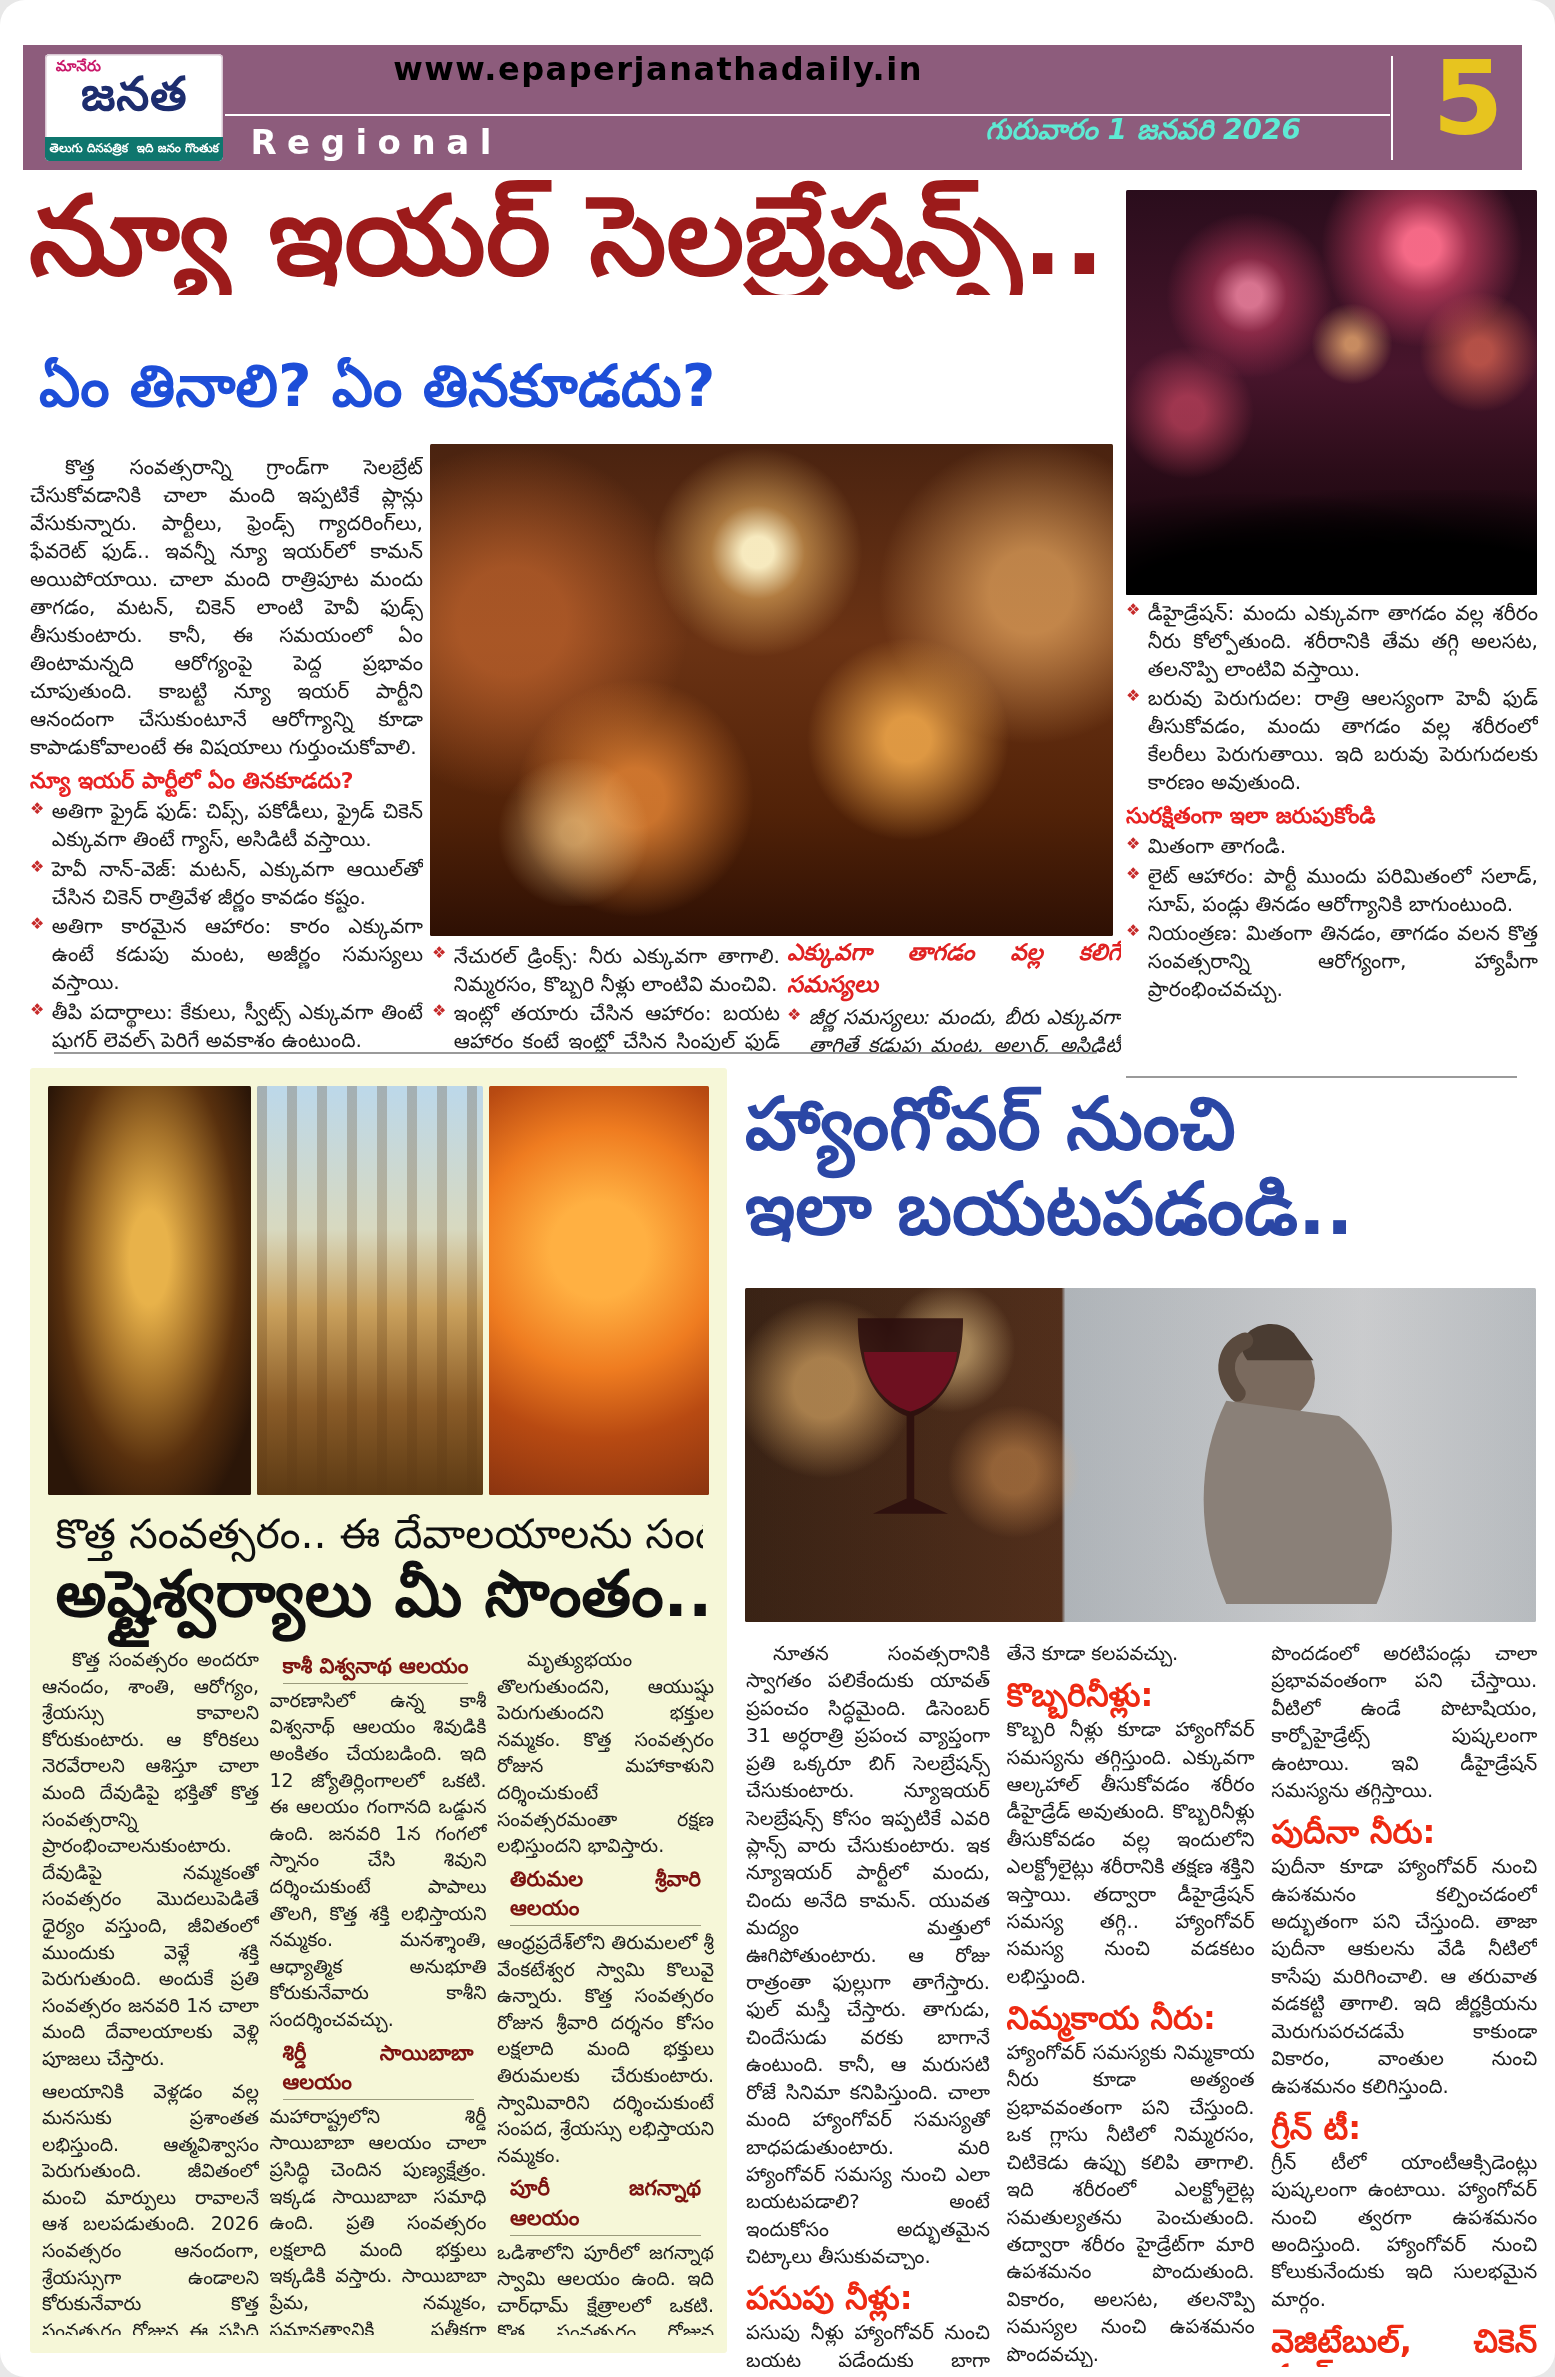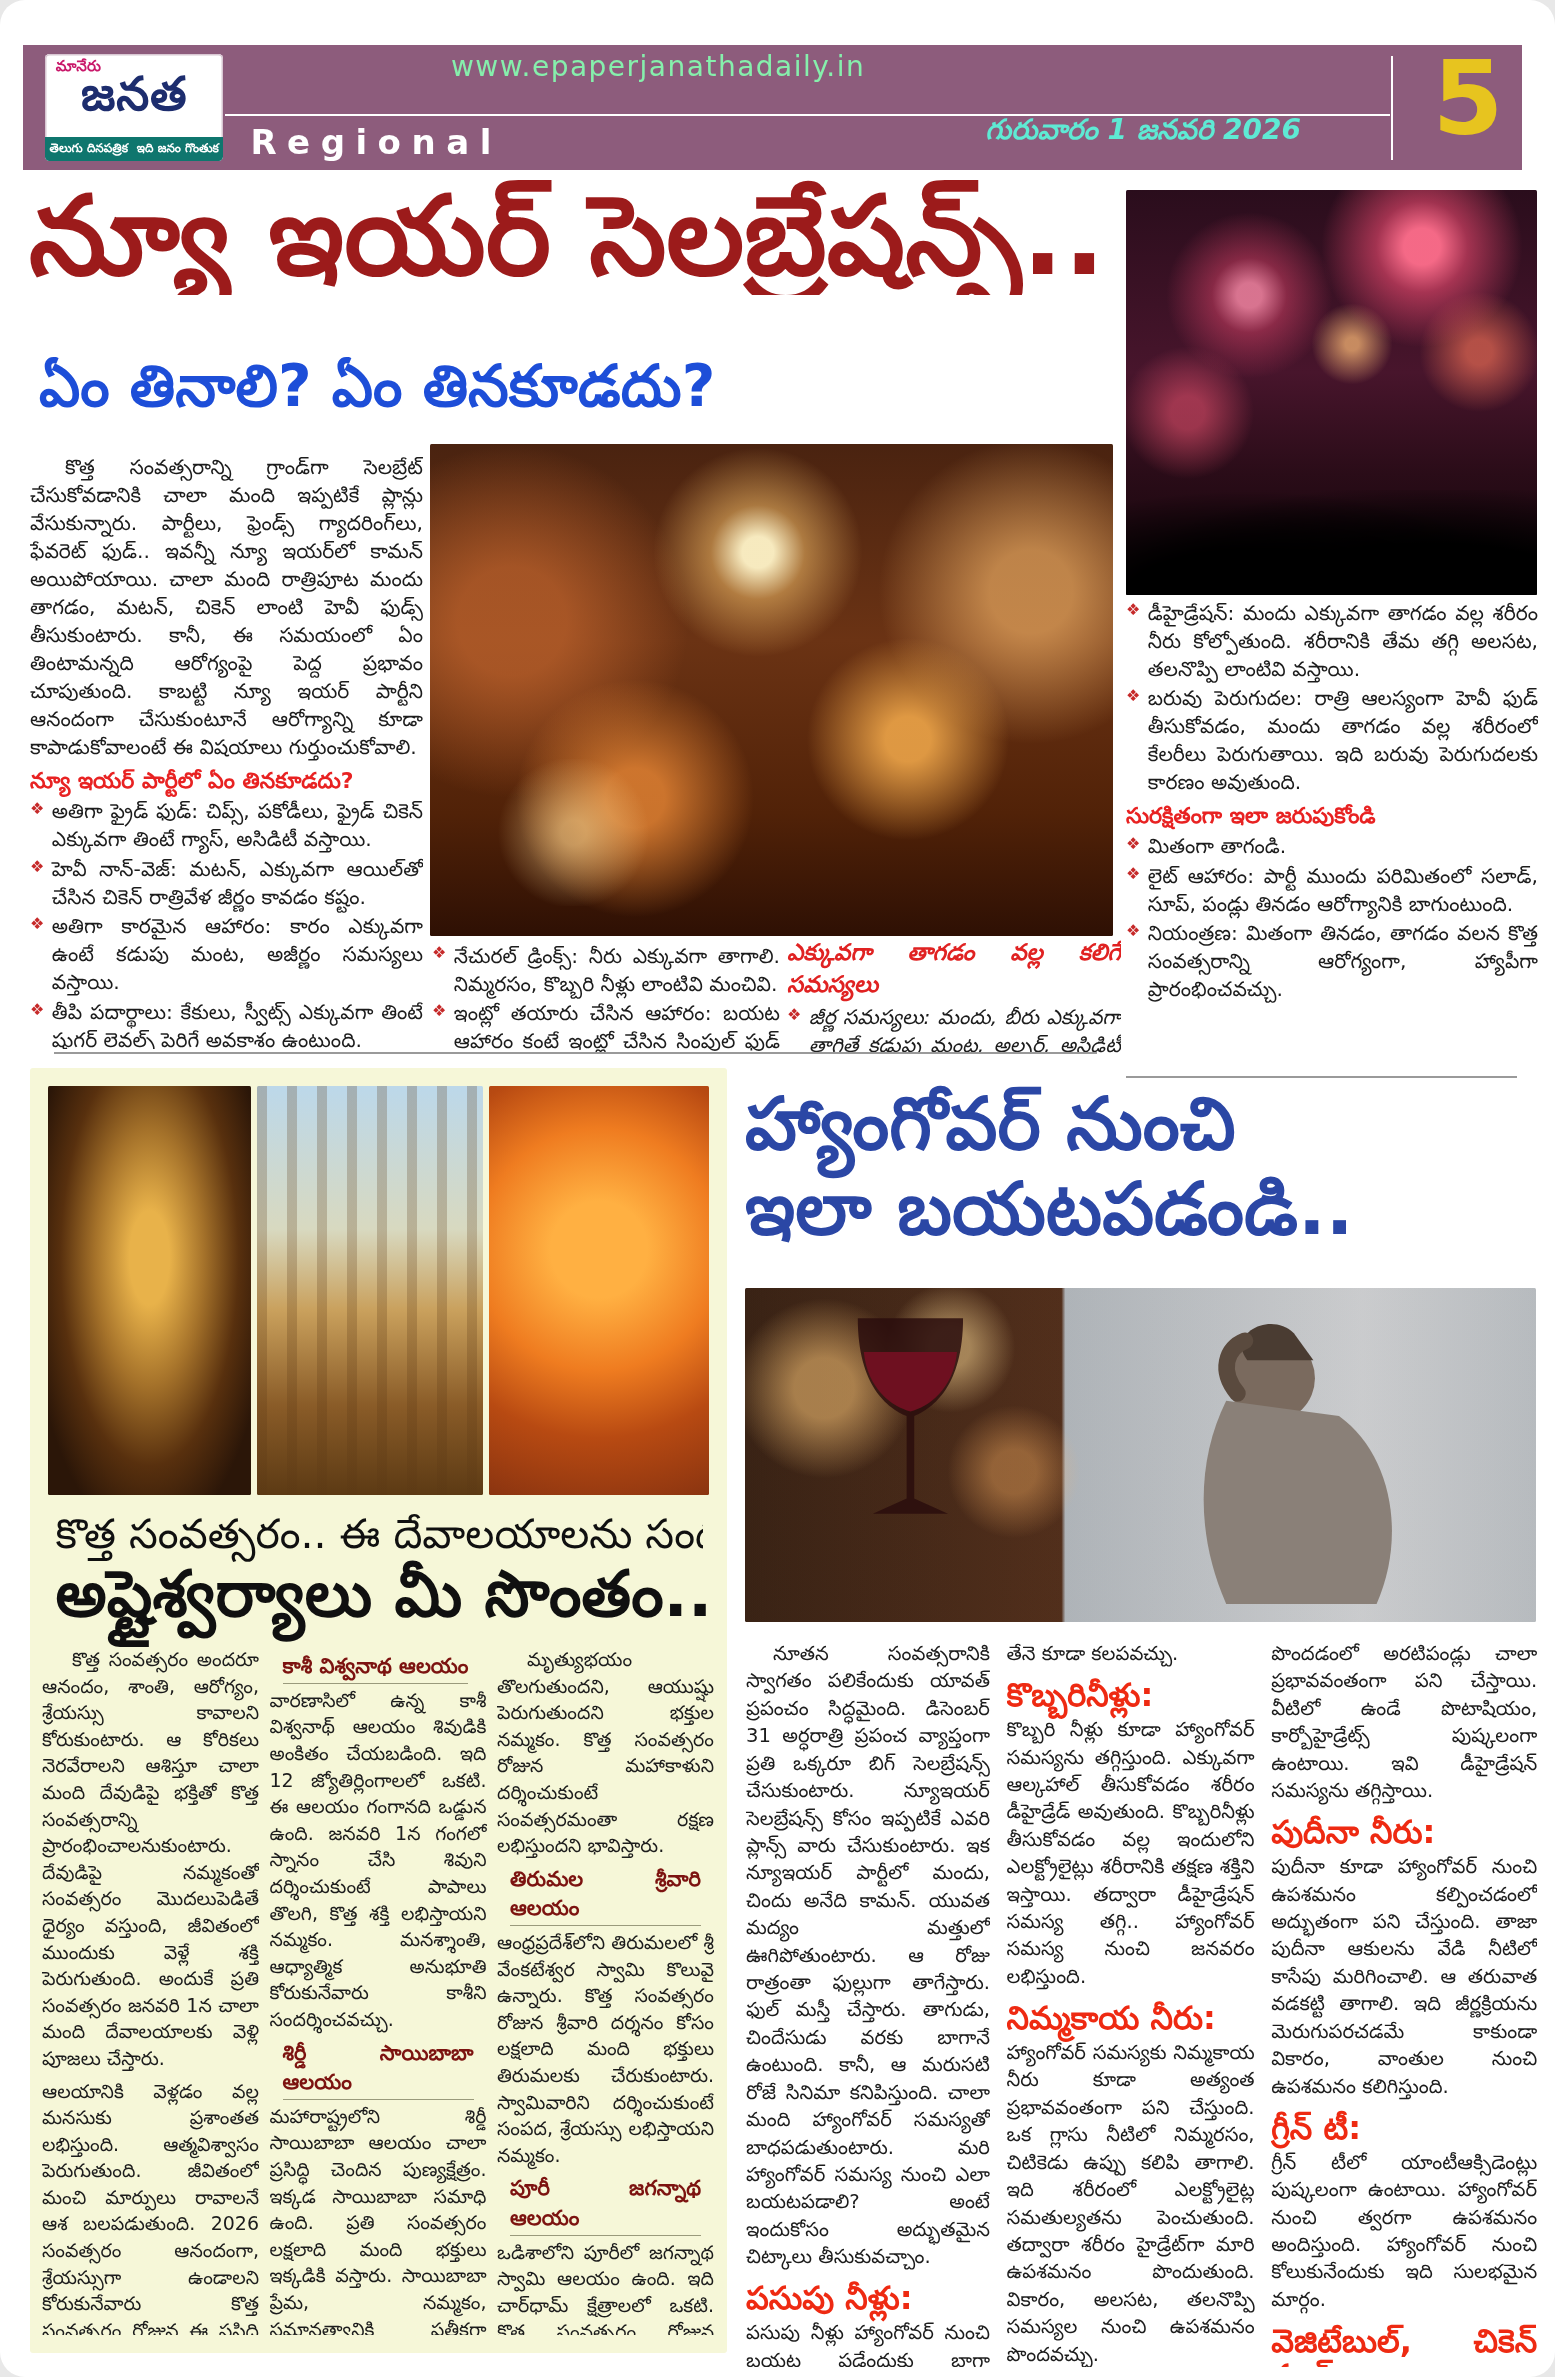--- a/index.html
+++ b/index.html
@@ -6,21 +6,21 @@
   .page{position:relative;width:1555px;height:2377px;background:#ffffff;overflow:hidden;
         font-family:"DejaVu Sans",sans-serif;color:#1c1c1c;border-radius:25px;}
   .abs{position:absolute;}
 
   
   .masthead{position:absolute;left:22.6px;top:45px;width:1499px;height:125px;background:#8d5c7c;}
   .logo{position:absolute;left:22.6px;top:9px;width:178px;height:107px;background:#ffffff;border-radius:4.5px;overflow:hidden;box-shadow:0 0 0 1.5px #d8c7d2 inset;}
   .logo-top{color:#c9186a;font-size:15px;font-weight:bold;margin:4.5px 0 0 10.5px;line-height:1;}
   .logo-name{color:#1d2d6e;font-size:47px;font-weight:bold;text-align:center;line-height:.95;margin-top:-1.5px;letter-spacing:0.8px;}
   .logo-strip{position:absolute;bottom:0;left:0;right:0;height:24px;background:#0f766e;color:#fff;font-size:12px;display:flex;justify-content:space-around;align-items:center;font-weight:bold;}
-  .url{position:absolute;left:203px;top:4.5px;width:865px;text-align:center;color:#86efac;font-size:28px;font-weight:normal;letter-spacing:1.5px;white-space:nowrap;overflow:hidden;}
+  .url{position:absolute;left:203px;top:4.5px;width:865px;text-align:center;color:#000000;font-size:32px;font-weight:bold;letter-spacing:1.5px;white-space:nowrap;overflow:hidden;}
   .m-hairline{position:absolute;left:202px;top:69px;width:1165px;height:1.5px;background:#ffffff;}
   .section{position:absolute;left:203px;top:77px;width:301px;text-align:center;color:#ffffff;font-weight:bold;font-size:34px;letter-spacing:10.5px;}
   .m-date{position:absolute;left:940px;top:68px;width:361px;text-align:center;color:#5eead4;font-size:28px;font-weight:bold;white-space:nowrap;font-style:italic;}
   .m-vline{position:absolute;left:1368px;top:10.5px;width:2.3px;height:104px;background:#ffffff;}
   .pagenum{position:absolute;left:1378px;top:-7.5px;width:135px;text-align:center;color:#e7c41f;font-size:102px;font-weight:bold;line-height:1.2;}
 
   
   .headline{position:absolute;left:29px;top:179px;width:1095px;font-size:110px;font-weight:bold;color:#9c1b1b;line-height:1.05;white-space:nowrap;overflow:hidden;}
   .subheadline{position:absolute;left:39px;top:352px;width:828px;font-size:58px;font-weight:bold;color:#1d4ed8;white-space:nowrap;overflow:hidden;}
 
@@ -248,21 +248,21 @@
 
   <div class="h-cols">
     <div class="h-col h-col1">
         <p class="flow-p">నూతన సంవత్సరానికి స్వాగతం పలికేందుకు యావత్ ప్రపంచం సిద్ధమైంది. డిసెంబర్ 31 అర్ధరాత్రి ప్రపంచ వ్యాప్తంగా ప్రతి ఒక్కరూ బిగ్ సెలబ్రేషన్స్ చేసుకుంటారు. న్యూఇయర్ సెలబ్రేషన్స్ కోసం ఇప్పటికే ఎవరి ప్లాన్స్ వారు చేసుకుంటారు. ఇక న్యూఇయర్ పార్టీలో మందు, చిందు అనేది కామన్. యువత మద్యం మత్తులో ఊగిపోతుంటారు. ఆ రోజు రాత్రంతా ఫుల్లుగా తాగేస్తారు. ఫుల్ మస్తీ చేస్తారు. తాగుడు, చిందేసుడు వరకు బాగానే ఉంటుంది. కానీ, ఆ మరుసటి రోజే సినిమా కనిపిస్తుంది. చాలా మంది హ్యాంగోవర్ సమస్యతో బాధపడుతుంటారు. మరి హ్యాంగోవర్ సమస్య నుంచి ఎలా బయటపడాలి? అంటే ఇందుకోసం అద్భుతమైన చిట్కాలు తీసుకువచ్చాం.</p>
         <div class="flow-h hang">పసుపు నీళ్లు:</div>
         <p class="flow-p">పసుపు నీళ్లు హ్యాంగోవర్ నుంచి బయట పడేందుకు బాగా ఉపయోగపడతాయి. నొప్పి, వాపు, ఇన్ఫెక్షన్ వంటి లక్షణాలను తగ్గించే గుణాలు పసుపులో ఉన్నాయి. హ్యాంగోవర్ సమస్యతో బాధపడేవారు ఒక గ్లాసు వెచ్చని నీటిలో చిటికెడు పసుపు కలిపి తాగాలి. ఇందులో</p>
       </div>
     <div class="h-col h-col2">
         <p class="flow-p">తేనె కూడా కలపవచ్చు.</p>
         <div class="flow-h hang">కొబ్బరినీళ్లు:</div>
-        <p class="flow-p">కొబ్బరి నీళ్లు కూడా హ్యాంగోవర్ సమస్యను తగ్గిస్తుంది. ఎక్కువగా ఆల్కహాల్ తీసుకోవడం శరీరం డీహైడ్రేడ్ అవుతుంది. కొబ్బరినీళ్లు తీసుకోవడం వల్ల ఇందులోని ఎలక్ట్రోలైట్లు శరీరానికి తక్షణ శక్తిని ఇస్తాయి. తద్వారా డీహైడ్రేషన్ సమస్య తగ్గి.. హ్యాంగోవర్ సమస్య నుంచి జనవరం లభిస్తుంది.</p>
+        <p class="flow-p">కొబ్బరి నీళ్లు కూడా హ్యాంగోవర్ సమస్యను తగ్గిస్తుంది. ఎక్కువగా ఆల్కహాల్ తీసుకోవడం శరీరం డీహైడ్రేడ్ అవుతుంది. కొబ్బరినీళ్లు తీసుకోవడం వల్ల ఇందులోని ఎలక్ట్రోలైట్లు శరీరానికి తక్షణ శక్తిని ఇస్తాయి. తద్వారా డీహైడ్రేషన్ సమస్య తగ్గి.. హ్యాంగోవర్ సమస్య నుంచి వడకటం లభిస్తుంది.</p>
         <div class="flow-h hang">నిమ్మకాయ నీరు:</div>
         <p class="flow-p">హ్యాంగోవర్ సమస్యకు నిమ్మకాయ నీరు కూడా అత్యంత ప్రభావవంతంగా పని చేస్తుంది. ఒక గ్లాసు నీటిలో నిమ్మరసం, చిటికెడు ఉప్పు కలిపి తాగాలి. ఇది శరీరంలో ఎలక్ట్రోలైట్ల సమతుల్యతను పెంచుతుంది. తద్వారా శరీరం హైడ్రేట్‌గా మారి ఉపశమనం పొందుతుంది. వికారం, అలసట, తలనొప్పి సమస్యల నుంచి ఉపశమనం పొందవచ్చు.</p>
       </div>
     <div class="h-col h-col3">
         <p class="flow-p">పొందడంలో అరటిపండ్లు చాలా ప్రభావవంతంగా పని చేస్తాయి. వీటిలో ఉండే పొటాషియం, కార్బోహైడ్రేట్స్ పుష్కలంగా ఉంటాయి. ఇవి డీహైడ్రేషన్ సమస్యను తగ్గిస్తాయి.</p>
         <div class="flow-h hang">పుదీనా నీరు:</div>
         <p class="flow-p">పుదీనా కూడా హ్యాంగోవర్ నుంచి ఉపశమనం కల్పించడంలో అద్భుతంగా పని చేస్తుంది. తాజా పుదీనా ఆకులను వేడి నీటిలో కాసేపు మరిగించాలి. ఆ తరువాత వడకట్టి తాగాలి. ఇది జీర్ణక్రియను మెరుగుపరచడమే కాకుండా వికారం, వాంతుల నుంచి ఉపశమనం కలిగిస్తుంది.</p>
         <div class="flow-h hang">గ్రీన్ టీ:</div>
         <p class="flow-p">గ్రీన్ టీలో యాంటీఆక్సిడెంట్లు పుష్కలంగా ఉంటాయి. హ్యాంగోవర్ నుంచి త్వరగా ఉపశమనం అందిస్తుంది. హ్యాంగోవర్ నుంచి కోలుకునేందుకు ఇది సులభమైన మార్గం.</p>
         <div class="flow-h hang">వెజిటేబుల్, చికెన్ సూప్:</div>

